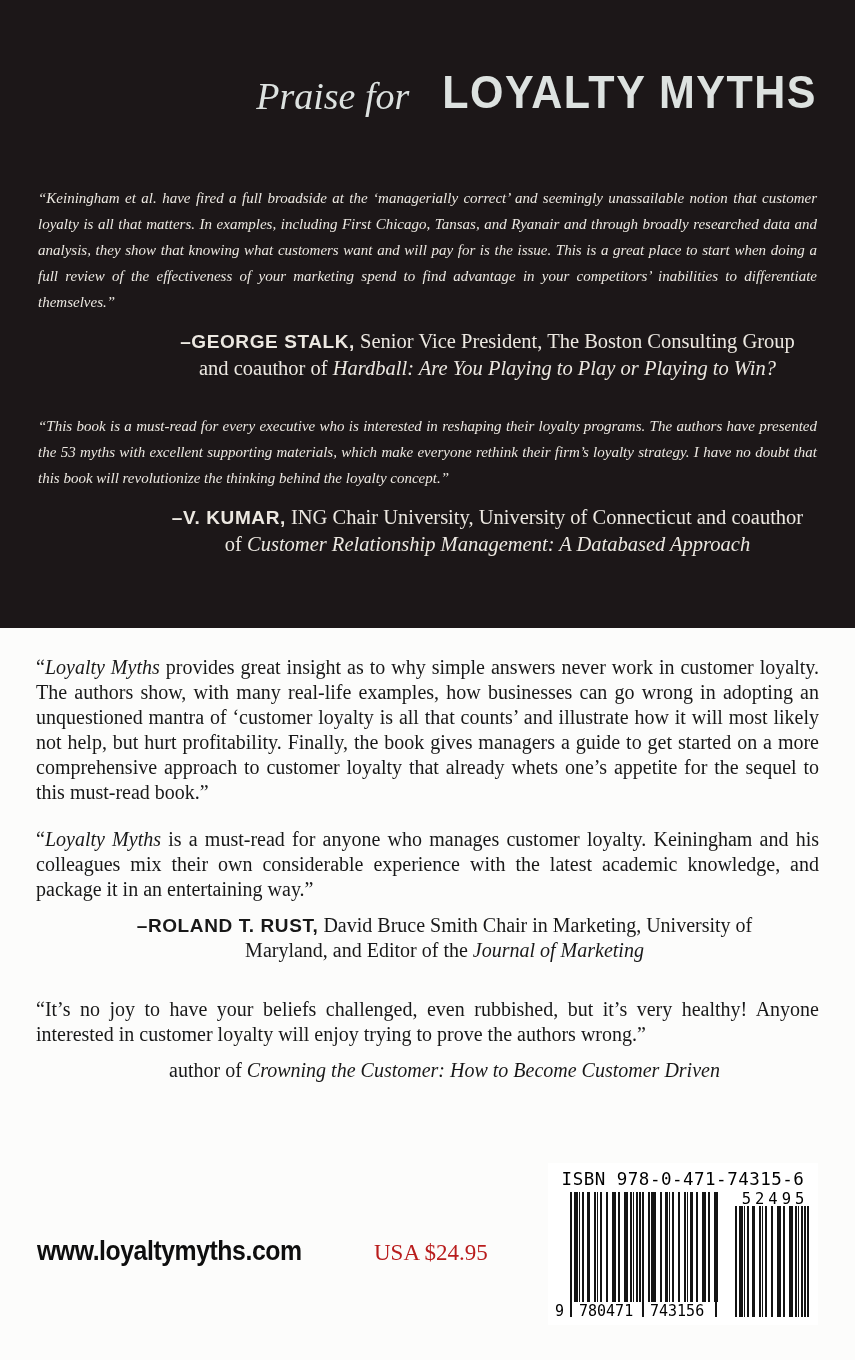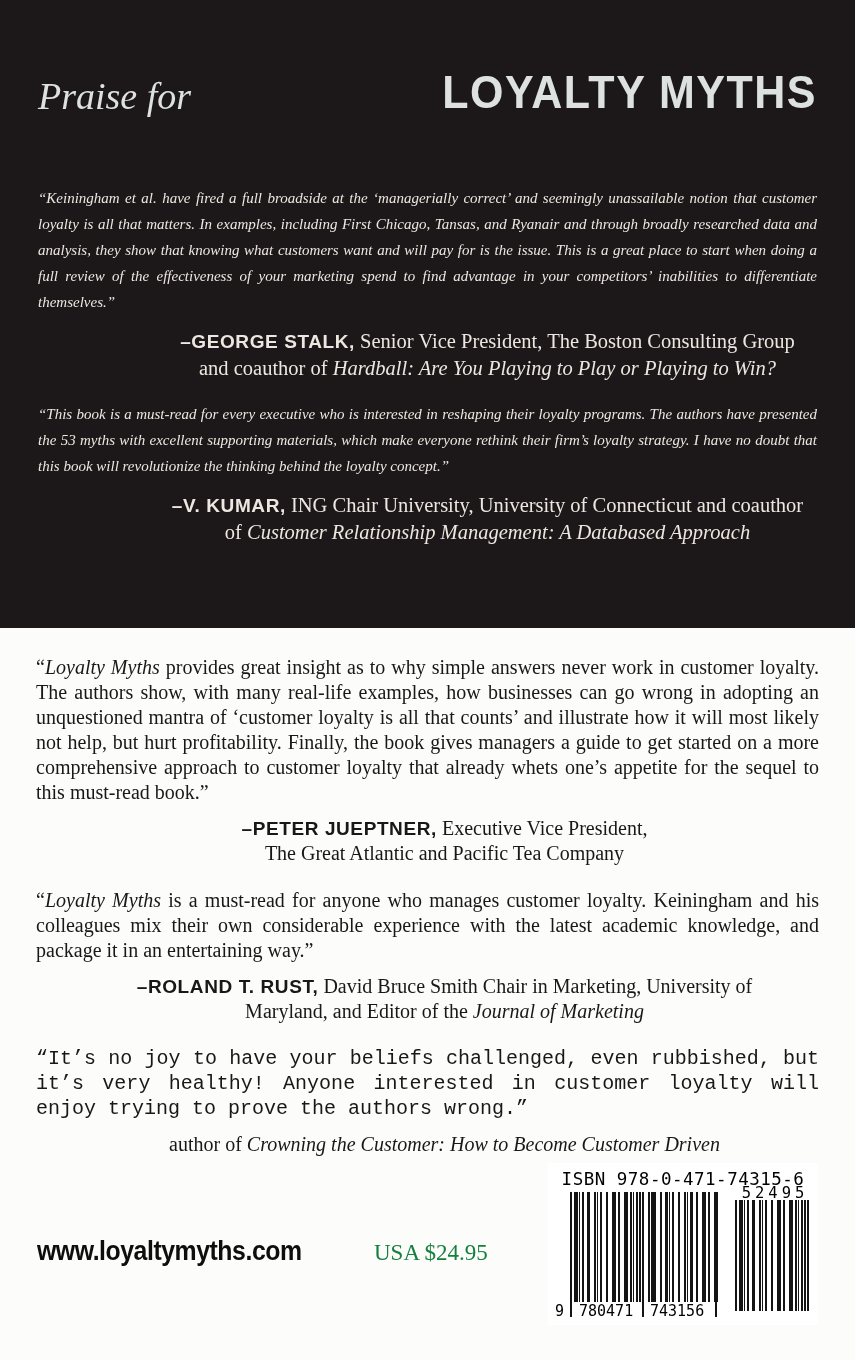--- a/index.html
+++ b/index.html
@@ -13,68 +13,68 @@
     background:var(--light_bg);
     font-family:"Liberation Serif","DejaVu Serif",serif;
     color:var(--light_fg);
   }
   
   .dark-section{
     height:628px; background:var(--dark_bg); color:var(--dark_fg);
     padding:0 38px; overflow:hidden;
   }
   .cover-title{
-    display:flex; justify-content:space-between; align-items:baseline; gap:17px;
+    display:flex; justify-content:flex-end; align-items:baseline; gap:33px;
     padding-top:70px; font-weight:normal; white-space:nowrap;
   }
   .title-prefix{
     font-family:"Liberation Serif","DejaVu Serif",serif;
     font-style:italic; font-size:38px; color:var(--title_fg);
   }
   .title-book{
     font-family:"Liberation Sans","DejaVu Sans",sans-serif;
     font-weight:bold; font-size:43px; letter-spacing:1.5px; color:var(--title_fg);
     transform:scaleY(1.08); transform-origin:bottom;
   }
   .quote{display:block;}
   .q-body{
     text-align:justify; text-justify:inter-word;
   }
   .dark-section .q-body{font-size:15px; line-height:26px;font-style:italic;}
   .dark-section .quote-1 .q-body{margin-top:66px;}
-  .dark-section .quote-2 .q-body{margin-top:20px;}
+  .dark-section .quote-2 .q-body{margin-top:32px;}
   .attr{
     text-align:center; margin-top:13px; line-height:26px;
   }
   .dark-section .attr{padding-left:120px; font-size:20.5px;}
   .attr-name{
     font-family:"Liberation Sans","DejaVu Sans",sans-serif;
     font-weight:bold; font-size:19px; letter-spacing:0.6px;text-align:right;
   }
   .q-italic, .attr-italic{font-style:italic;}
   
   .light-section{
     background:var(--light_bg); color:var(--light_fg);
     padding:6px 36px 0 36px;
   }
   .light-section .q-body{font-size:20px; line-height:25px;}
   .light-section .quote-3 .q-body{margin-top:21px;}
   .light-section .quote-4 .q-body{margin-top:22px;}
-  .light-section .quote-5 .q-body{margin-top:22px;font-family:Liberation Mono, monospace;}
+  .light-section .quote-5 .q-body{margin-top:34px;}
   .light-section .attr{margin-top:11px; line-height:25px; font-size:20px; padding-left:34px;}
   
   .website{
     position:absolute; left:37px; top:1236px;
     font-family:"Liberation Sans","DejaVu Sans",sans-serif;
     font-weight:bold; font-size:27px; letter-spacing:-0.5px; color:#0e0e0e;
     transform:scaleX(0.92); transform-origin:left;
   }
   .price{
     position:absolute; left:374px; top:1240px;
-    font-size:23px; color:#15803d;
+    font-size:23px; color:#b91c1c;
   }
   
   .barcode-area{
     position:absolute; left:548px; top:1163px; width:270px; height:162px;
     background:var(--barcode_bg);
     font-family:"DejaVu Sans Mono","Liberation Mono",monospace; color:#000;
   }
   .isbn-line{
     position:absolute; top:6px; left:0; width:100%;
     text-align:center; font-size:17.5px; letter-spacing:0.5px; white-space:nowrap;
@@ -87,21 +87,21 @@
       repeating-linear-gradient(90deg, var(--bar_color) 0 2px, transparent 2px 6px),
       repeating-linear-gradient(90deg, var(--bar_color) 0 1px, transparent 1px 9px),
       repeating-linear-gradient(90deg, transparent 0 4px, var(--bar_color) 4px 6px, transparent 6px 13px);
   }
   .guard{position:absolute; top:0; width:2px; height:125px; background:var(--bar_color);}
   .guard-left{left:0;} .guard-mid{left:72px;} .guard-right{left:145px;}
   .ean-digits{position:absolute; bottom:-2px; height:17px; font-size:15px; background:var(--barcode_bg); white-space:nowrap;}
   .digit-lead{left:-15px; background:transparent;}
   .digits-left{left:6px; padding:0 3px;}
   .digits-right{left:77px; padding:0 3px;}
-  .addon{position:absolute; left:187px; top:21px; width:76px; height:127px;}
+  .addon{position:absolute; left:187px; top:27px; width:76px; height:127px;}
   .addon-label{
     text-align:center; font-size:15.5px; letter-spacing:4px; padding-left:4px;
     height:16px; white-space:nowrap;
   }
   .addon-bars{position:relative; top:0; height:111px !important; margin-top:0;}
   .addon .bars{position:relative; height:111px;}
 </style>
 </head>
 <body>
 
@@ -124,24 +124,20 @@
     <figcaption class="attr">
       <div class="attr-line"><span class="attr-name">–V. KUMAR,</span><span> ING Chair University, University of Connecticut and coauthor</span></div>
       <div class="attr-line"><span>of </span><span class="attr-italic">Customer Relationship Management: A Databased Approach</span></div>
     </figcaption>
   </figure>
 </section>
 
 <section class="light-section">
   <figure class="quote quote-3">
     <p class="q-body"><span>“</span><span class="q-italic">Loyalty Myths</span><span> provides great insight as to why simple answers never work in customer loyalty. The authors show, with many real-life examples, how businesses can go wrong in adopting an unquestioned mantra of ‘customer loyalty is all that counts’ and illustrate how it will most likely not help, but hurt profitability. Finally, the book gives managers a guide to get started on a more comprehensive approach to customer loyalty that already whets one’s appetite for the sequel to this must-read book.”</span></p>
-    <figcaption class="attr">
-      <div class="attr-line"><span class="attr-name">–PETER JUEPTNER,</span><span> Executive Vice President,</span></div>
-      <div class="attr-line"><span>The Great Atlantic and Pacific Tea Company</span><span class="attr-italic"></span></div>
-    </figcaption>
   </figure>
 
   <figure class="quote quote-4">
     <p class="q-body"><span>“</span><span class="q-italic">Loyalty Myths</span><span> is a must-read for anyone who manages customer loyalty. Keiningham and his colleagues mix their own considerable experience with the latest academic knowledge, and package it in an entertaining way.”</span></p>
     <figcaption class="attr">
       <div class="attr-line"><span class="attr-name">–ROLAND T. RUST,</span><span> David Bruce Smith Chair in Marketing, University of</span></div>
       <div class="attr-line"><span>Maryland, and Editor of the </span><span class="attr-italic">Journal of Marketing</span></div>
     </figcaption>
   </figure>
 

